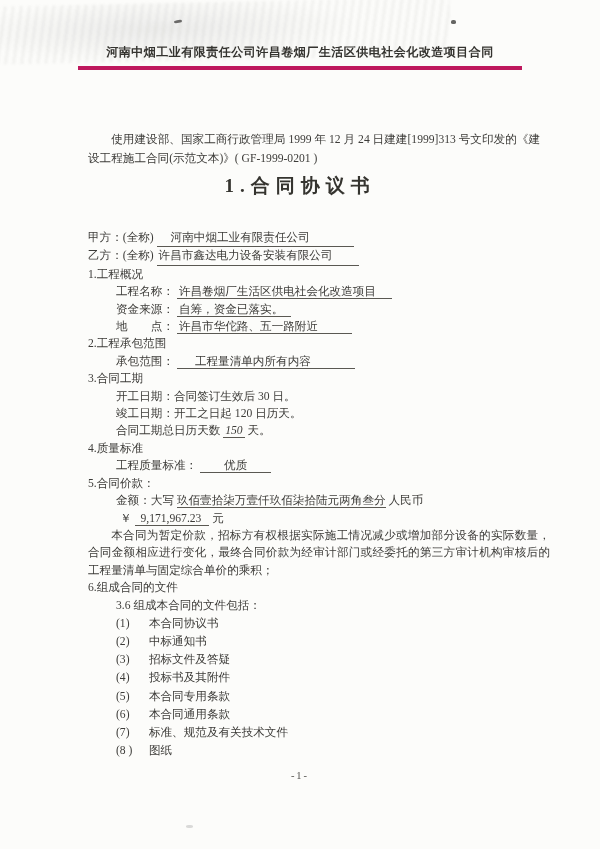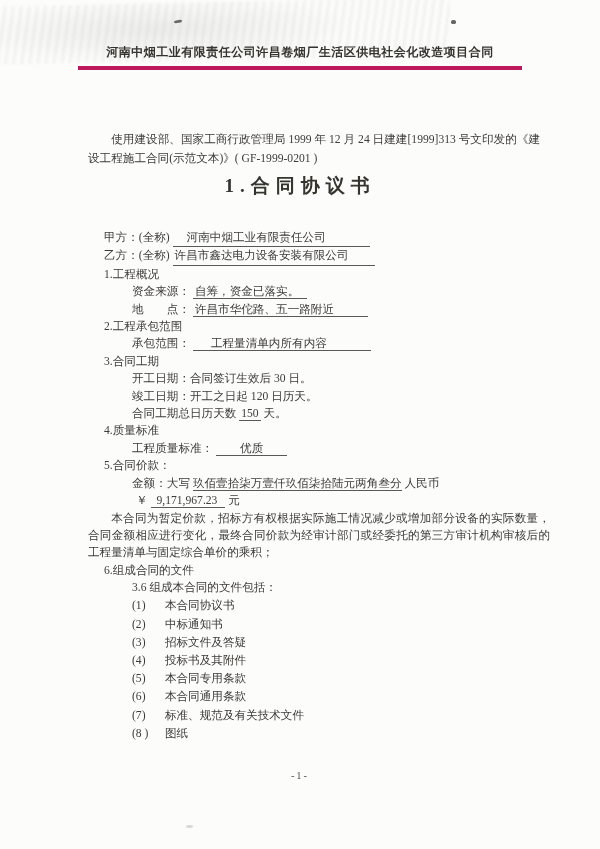--- a/index.html
+++ b/index.html
@@ -34,32 +34,32 @@
     font-size:11.6px;line-height:19px;text-indent:2em;text-align:justify;
   }
   .title{
     position:absolute;left:0;top:173px;width:600px;text-align:center;
     font-size:19px;font-weight:bold;letter-spacing:6px;color:#35342f;
   }
   .body{
     position:absolute;left:88px;top:229px;width:462px;
     font-size:11.6px;line-height:17.4px;
   }
-  .row{white-space:nowrap;margin-left:16px;}
+  .row{white-space:nowrap;}
   .ind{padding-left:28px;}
   .u{border-bottom:1px solid #5a5852;}
   .para{text-indent:2em;text-align:justify;white-space:normal;}
   .party .u{display:inline-block;}
   .pa-val{padding:0 44px 0 14px;}
   .pb-val{padding:0 26px 0 2px;}
   .v-name{padding:0 16px 0 2px;}
   .v-loc{padding:0 34px 0 2px;}
   .v-fund{padding:0 8px 0 2px;}
   .v-scope{padding:0 44px 0 18px;}
-  .v-days{padding:0 2px;}
+  .v-days{padding:0 2px;font-style:italic;}
   .v-quality{padding:0 24px;}
   .v-figures{padding:0 8px 0 6px;}
   .yen{padding-left:32px;}
   .item-no{display:inline-block;width:30px;}
   .item-row{margin-top:.8px;}
   .footer{
     position:absolute;left:0;top:770px;width:600px;text-align:center;
     font-size:10.5px;letter-spacing:2px;color:#53524e;
   }
 </style>
@@ -84,20 +84,24 @@
       <span>甲方：(全称)</span>
       <span class="u pa-val">河南中烟工业有限责任公司</span>
     </div>
     <div class="row party">
       <span>乙方：(全称)</span>
       <span class="u pb-val">许昌市鑫达电力设备安装有限公司</span>
     </div>
 
 
     <div class="row">1.工程概况</div>
+    <div class="row ind">
+      <span>工程名称：</span>
+      <span class="u v-name">许昌卷烟厂生活区供电社会化改造项目</span>
+    </div>
     <div class="row ind">
       <span>资金来源：</span>
       <span class="u v-fund">自筹，资金已落实。</span>
     </div>
     <div class="row ind">
       <span>地　　点：</span>
       <span class="u v-loc">许昌市华佗路、五一路附近</span>
     </div>
 
     <div class="row">2.工程承包范围</div>

